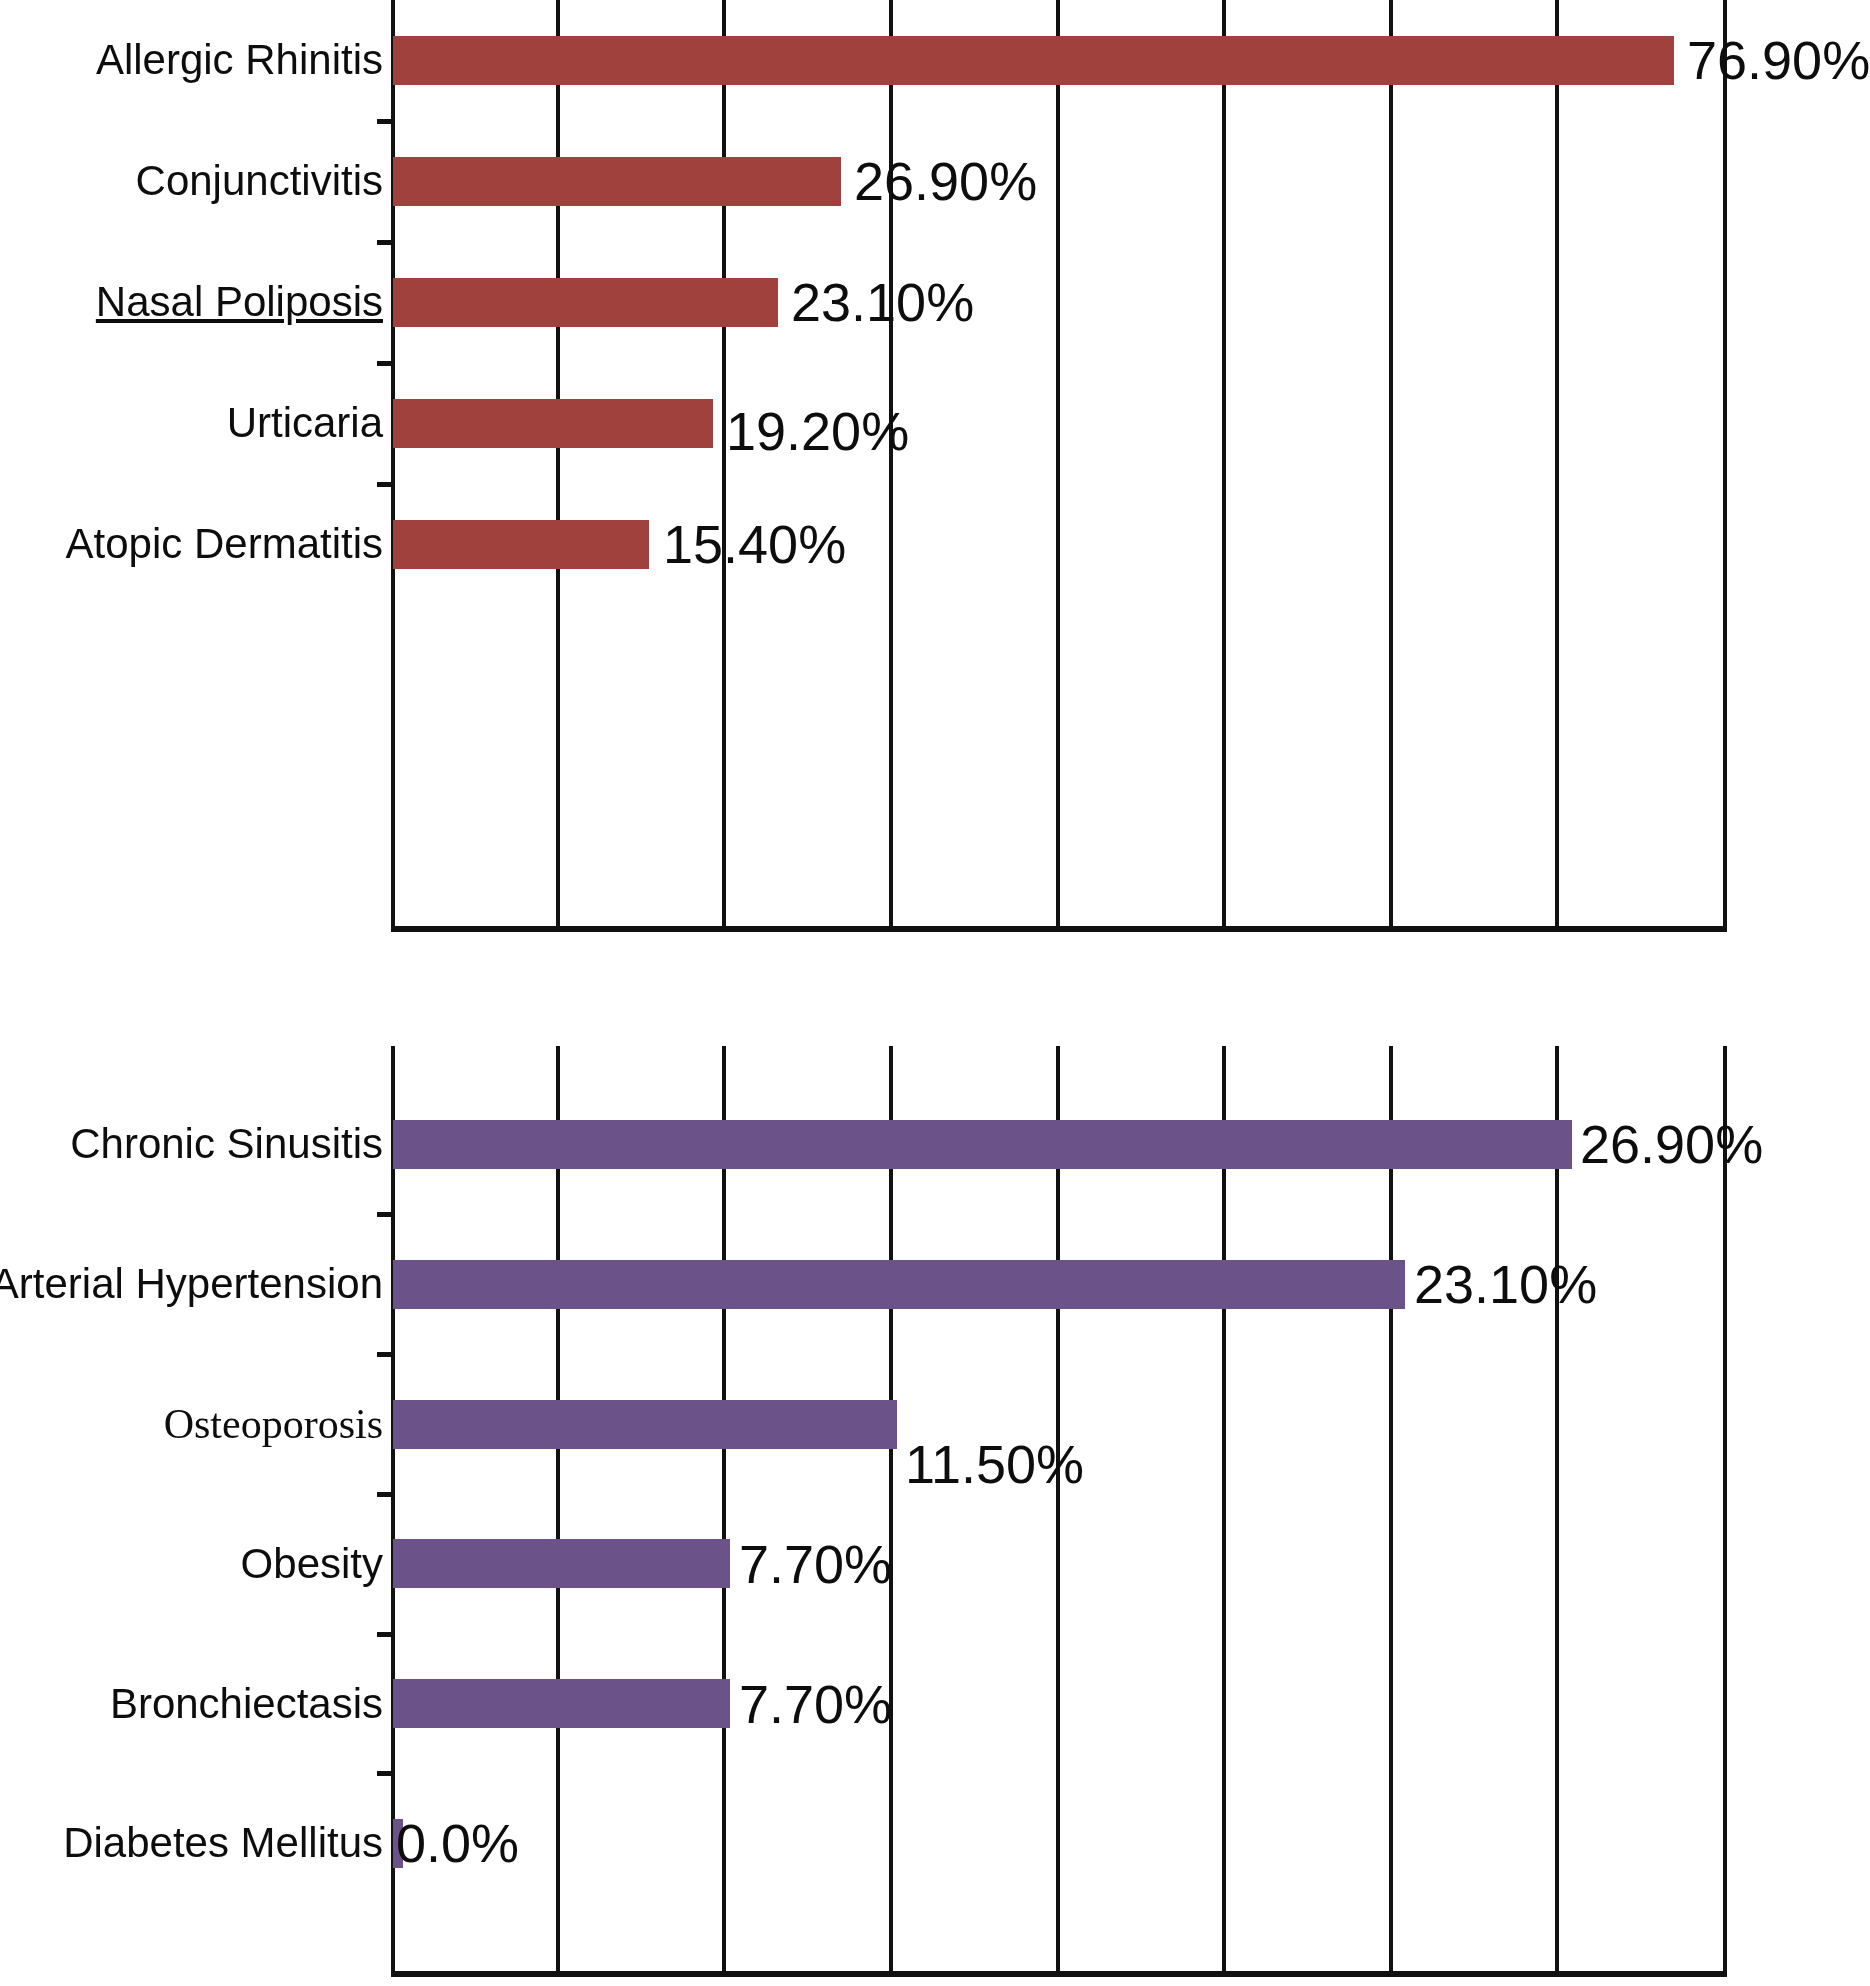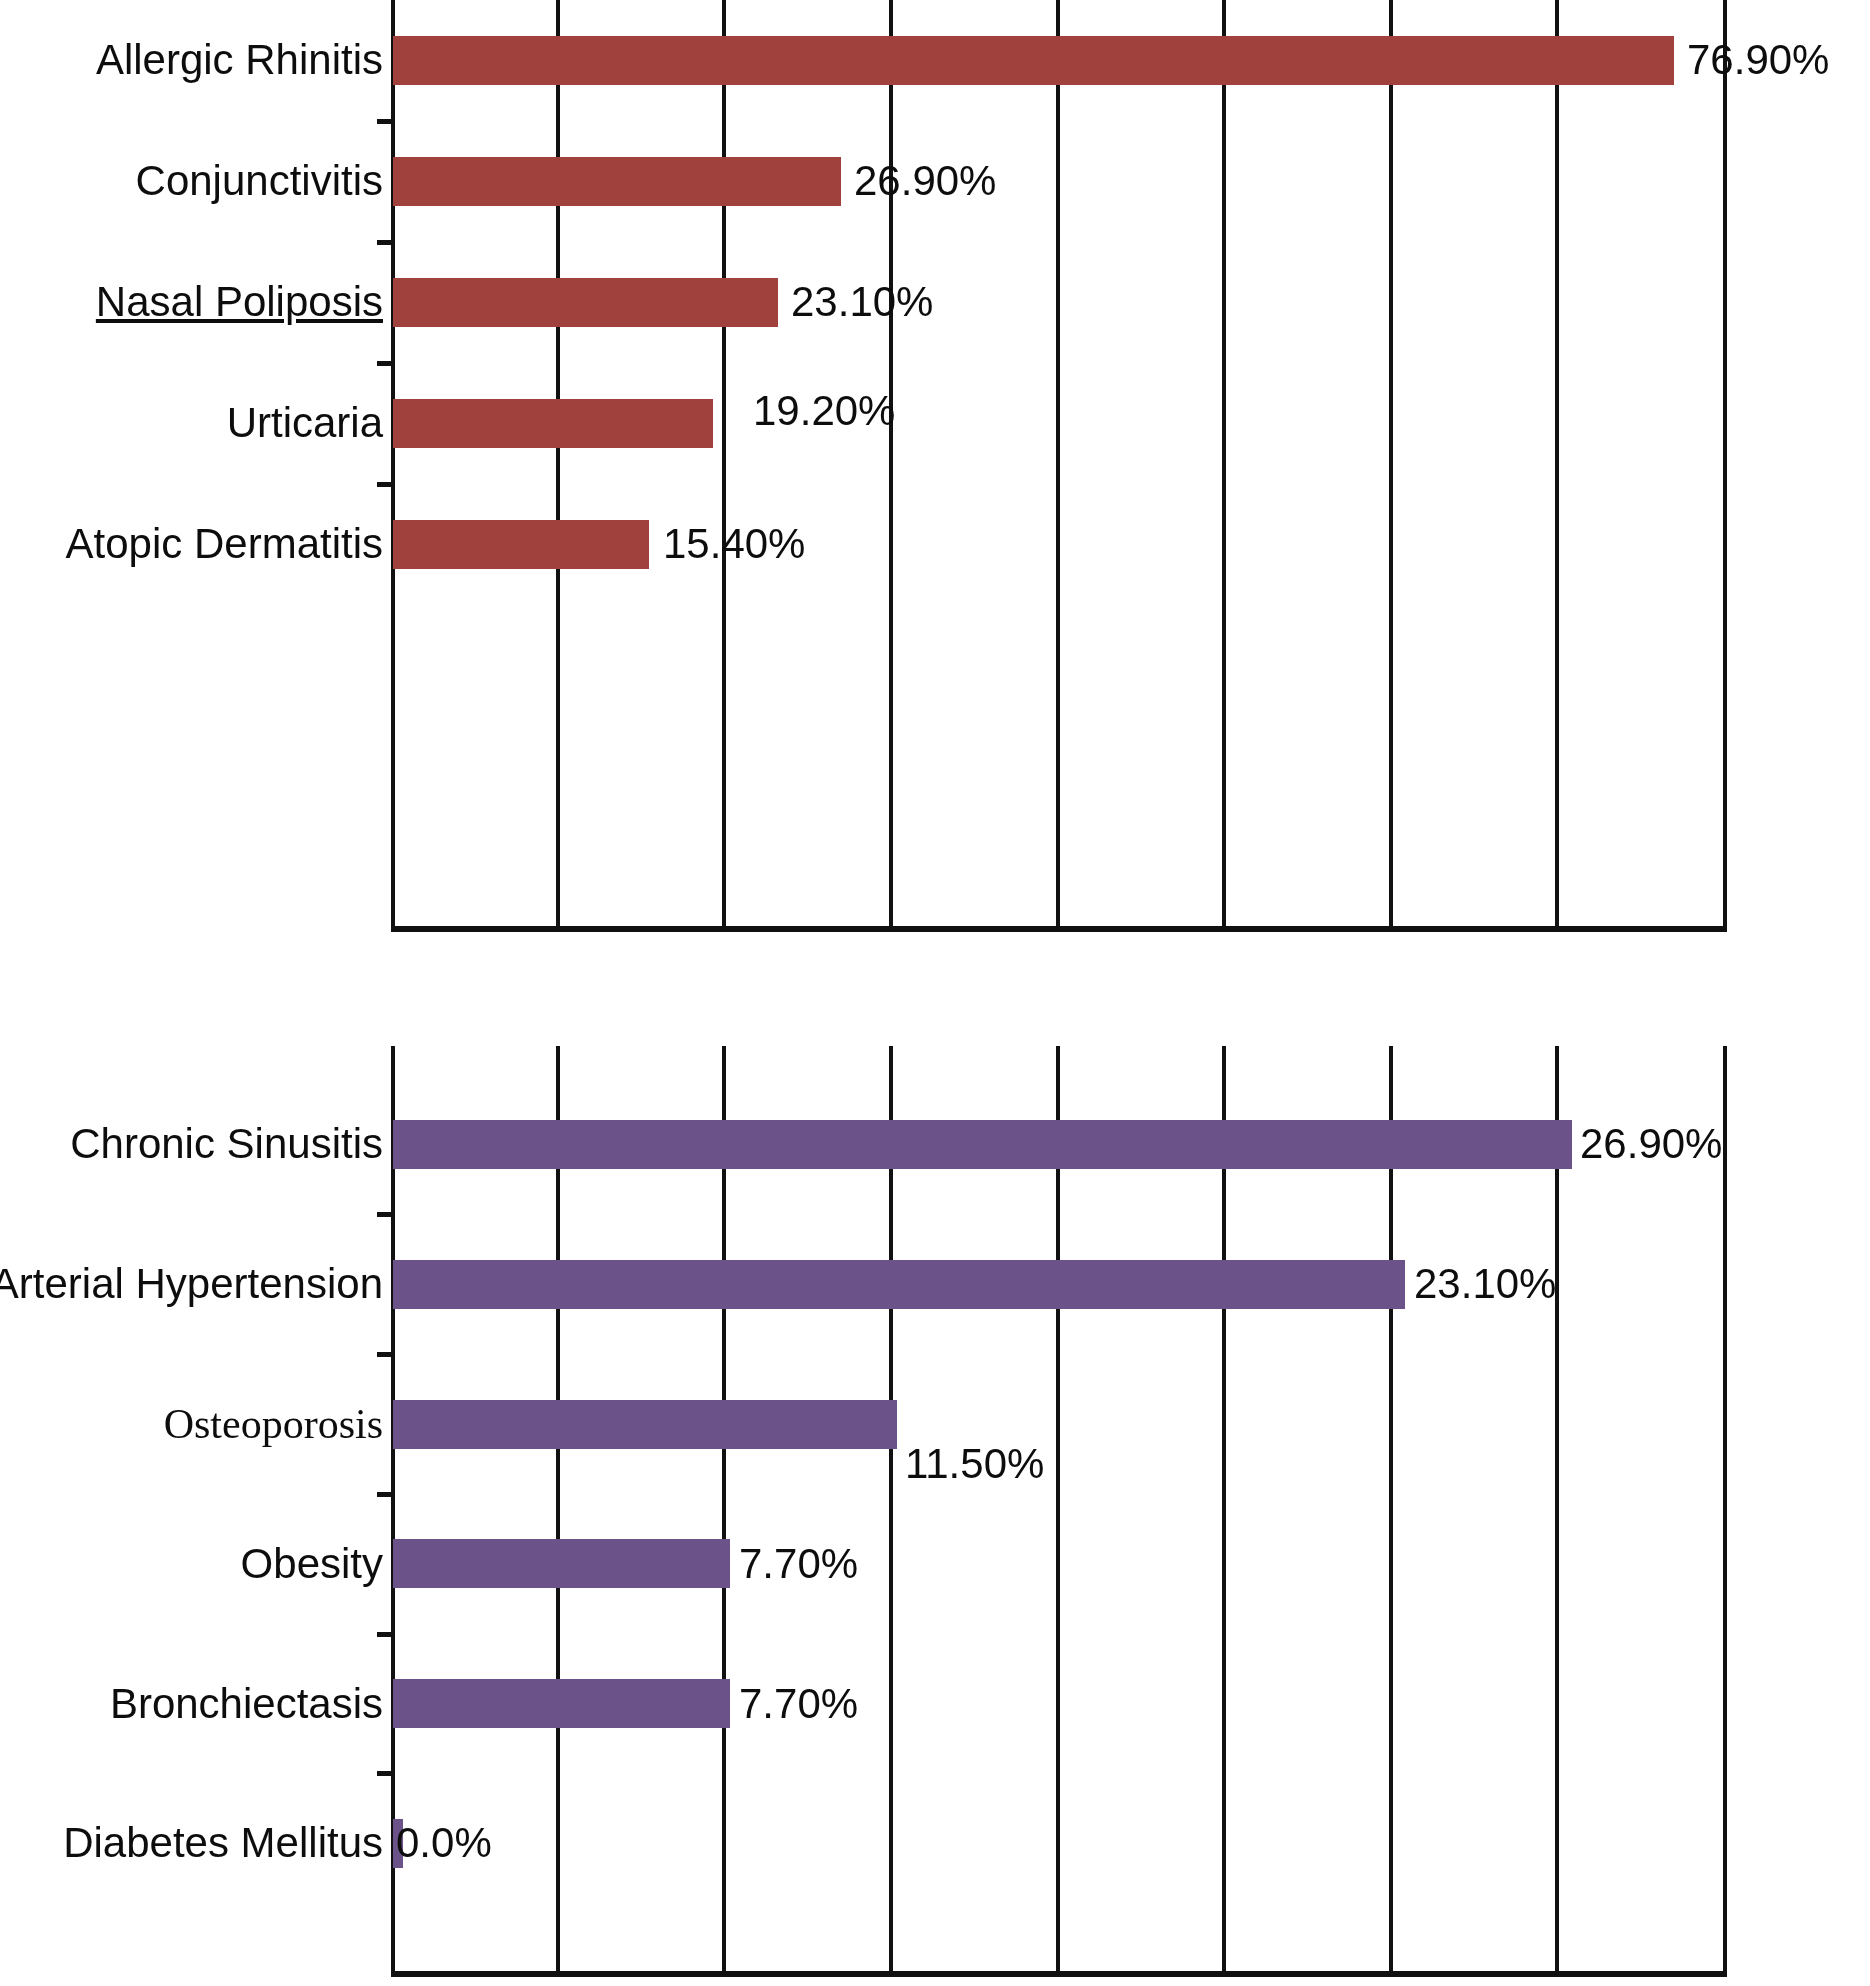--- a/index.html
+++ b/index.html
@@ -81,21 +81,21 @@
   .cat-label {
     position: absolute;
     font-size: 42px;
     line-height: 42px;
     white-space: nowrap;
     text-align: right;
     color: #0d0d0d;
   }
   .val-label {
     position: absolute;
-    font-size: 42px;
+    font-size: 54px;
     line-height: 42px;
     white-space: nowrap;
     color: #0d0d0d;
   }
 </style>
 </head>
 <body>
 
 <div class="figure">
 
@@ -133,21 +133,21 @@
         <div class="cat-label" style="right: 1487px; top: 39px;">Allergic Rhinitis</div>
         <div class="cat-label" style="right: 1487px; top: 160px;">Conjunctivitis</div>
         <div class="cat-label" style="right: 1487px; top: 281px; text-decoration: underline;">Nasal Poliposis</div>
         <div class="cat-label" style="right: 1487px; top: 402px;">Urticaria</div>
         <div class="cat-label" style="right: 1487px; top: 523px;">Atopic Dermatitis</div>
       </div>
     <div id="top-vallabels">
         <div class="val-label" style="left: 1687px; top: 39px;">76.90%</div>
         <div class="val-label" style="left: 854px; top: 160px;">26.90%</div>
         <div class="val-label" style="left: 791px; top: 281px;">23.10%</div>
-        <div class="val-label" style="left: 726px; top: 390px; padding-left: 27px;">19.20%</div>
+        <div class="val-label" style="left: 726px; top: 410px;">19.20%</div>
         <div class="val-label" style="left: 663px; top: 523px;">15.40%</div>
       </div>
   </div>
 
   <div class="panel" id="panel-bottom" style="top:1046px;height:941px;">
 
     <div class="plot" id="plot-bottom" style="left:391px;top:0px;width:1336px;height:931px;">
       <div class="axis-y" style="left:0px;"></div>
       <div class="axis-right" style="right:0px;"></div>
       <div class="axis-x" style="bottom:0px;"></div>

